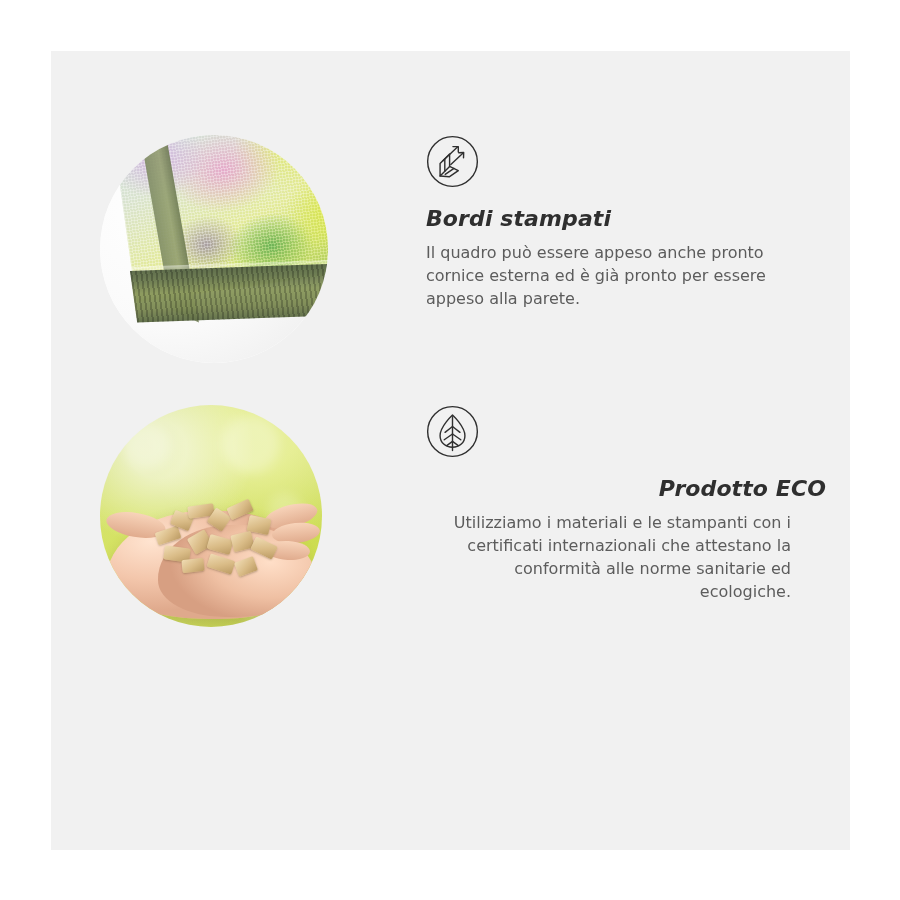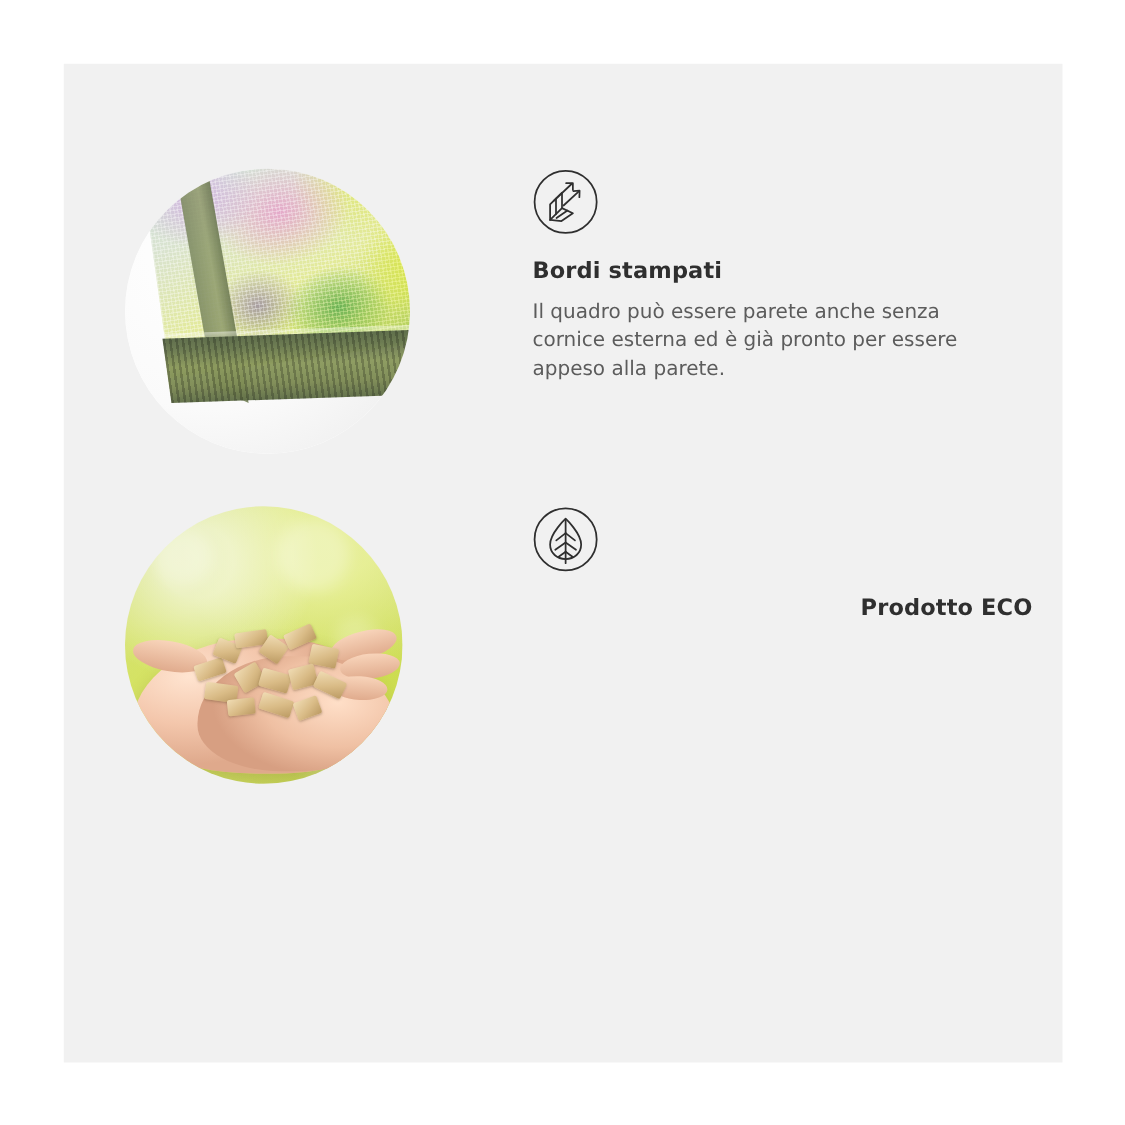--- a/index.html
+++ b/index.html
@@ -208,25 +208,26 @@
     top: 0;
     width: 400px;
   }
   .feature-icon {
     width: 53px;
     height: 53px;
     display: block;
   }
   .feature-title {
     margin: 18px 0 0 0;
-    font-size: 18px;
+    font-size: 22px;
     font-weight: 600;
     letter-spacing: .1px;
     color: #2f2f2f;
     line-height: 1.2;
+    font-style: italic;
   }
   .feature-desc {
     margin: 9px 0 0 0;
     font-size: 16px;
     font-weight: 400;
     line-height: 23px;
     color: #5c5c5c;
     max-width: 365px;
   }
 </style>
@@ -258,21 +259,21 @@
           <path d="M22.7 28.8 L22.7 43.8"></path>
           <path d="M28.5 38 L39 43 L28 50.5 L17 49.5"></path>
           <path d="M33.8 40.4 L23.2 47.6"></path>
           <path d="M20.5 31 L38 14.5"></path>
           <path d="M32.5 14 L39 14 L39 20.5"></path>
           <path d="M30 35.5 L44.5 22"></path>
           <path d="M39.5 21.5 L45.5 21.2 L45.3 27.5"></path>
         </g>
       </svg>
       <h2 class="feature-title">Bordi stampati</h2>
-      <p class="feature-desc">Il quadro può essere parete anche senza cornice esterna ed è già pronto per essere appeso alla parete.</p>
+      <p class="feature-desc">Il quadro può essere appeso anche pronto cornice esterna ed è già pronto per essere appeso alla parete.</p>
     </div>
   </div>
 
   <div class="feature-row" id="row-eco">
 
     <div class="media" id="media-eco">
       <div class="media-circle">
         <div class="bokeh" style="left:24px;  top:18px;  width:46px; height:46px;"></div>
         <div class="bokeh" style="left:122px; top:10px;  width:58px; height:58px;"></div>
         <div class="bokeh" style="left:168px; top:88px;  width:34px; height:34px; background:rgba(255,255,255,.22);"></div>
@@ -315,15 +316,16 @@
           <path d="M32 14 L32 55"></path>
           <path d="M32 26 L23 33"></path>
           <path d="M32 26 L41 33"></path>
           <path d="M32 35 L22 42"></path>
           <path d="M32 35 L42 42"></path>
           <path d="M32 44 L25 49"></path>
           <path d="M32 44 L39 49"></path>
         </g>
       </svg>
       <h2 class="feature-title">Prodotto ECO</h2>
+      <p class="feature-desc">Utilizziamo i materiali e le stampanti con i certificati internazionali che attestano la conformità alle norme sanitarie ed ecologiche.</p>
     </div>
   </div>
 </div>
 
 </body></html>

